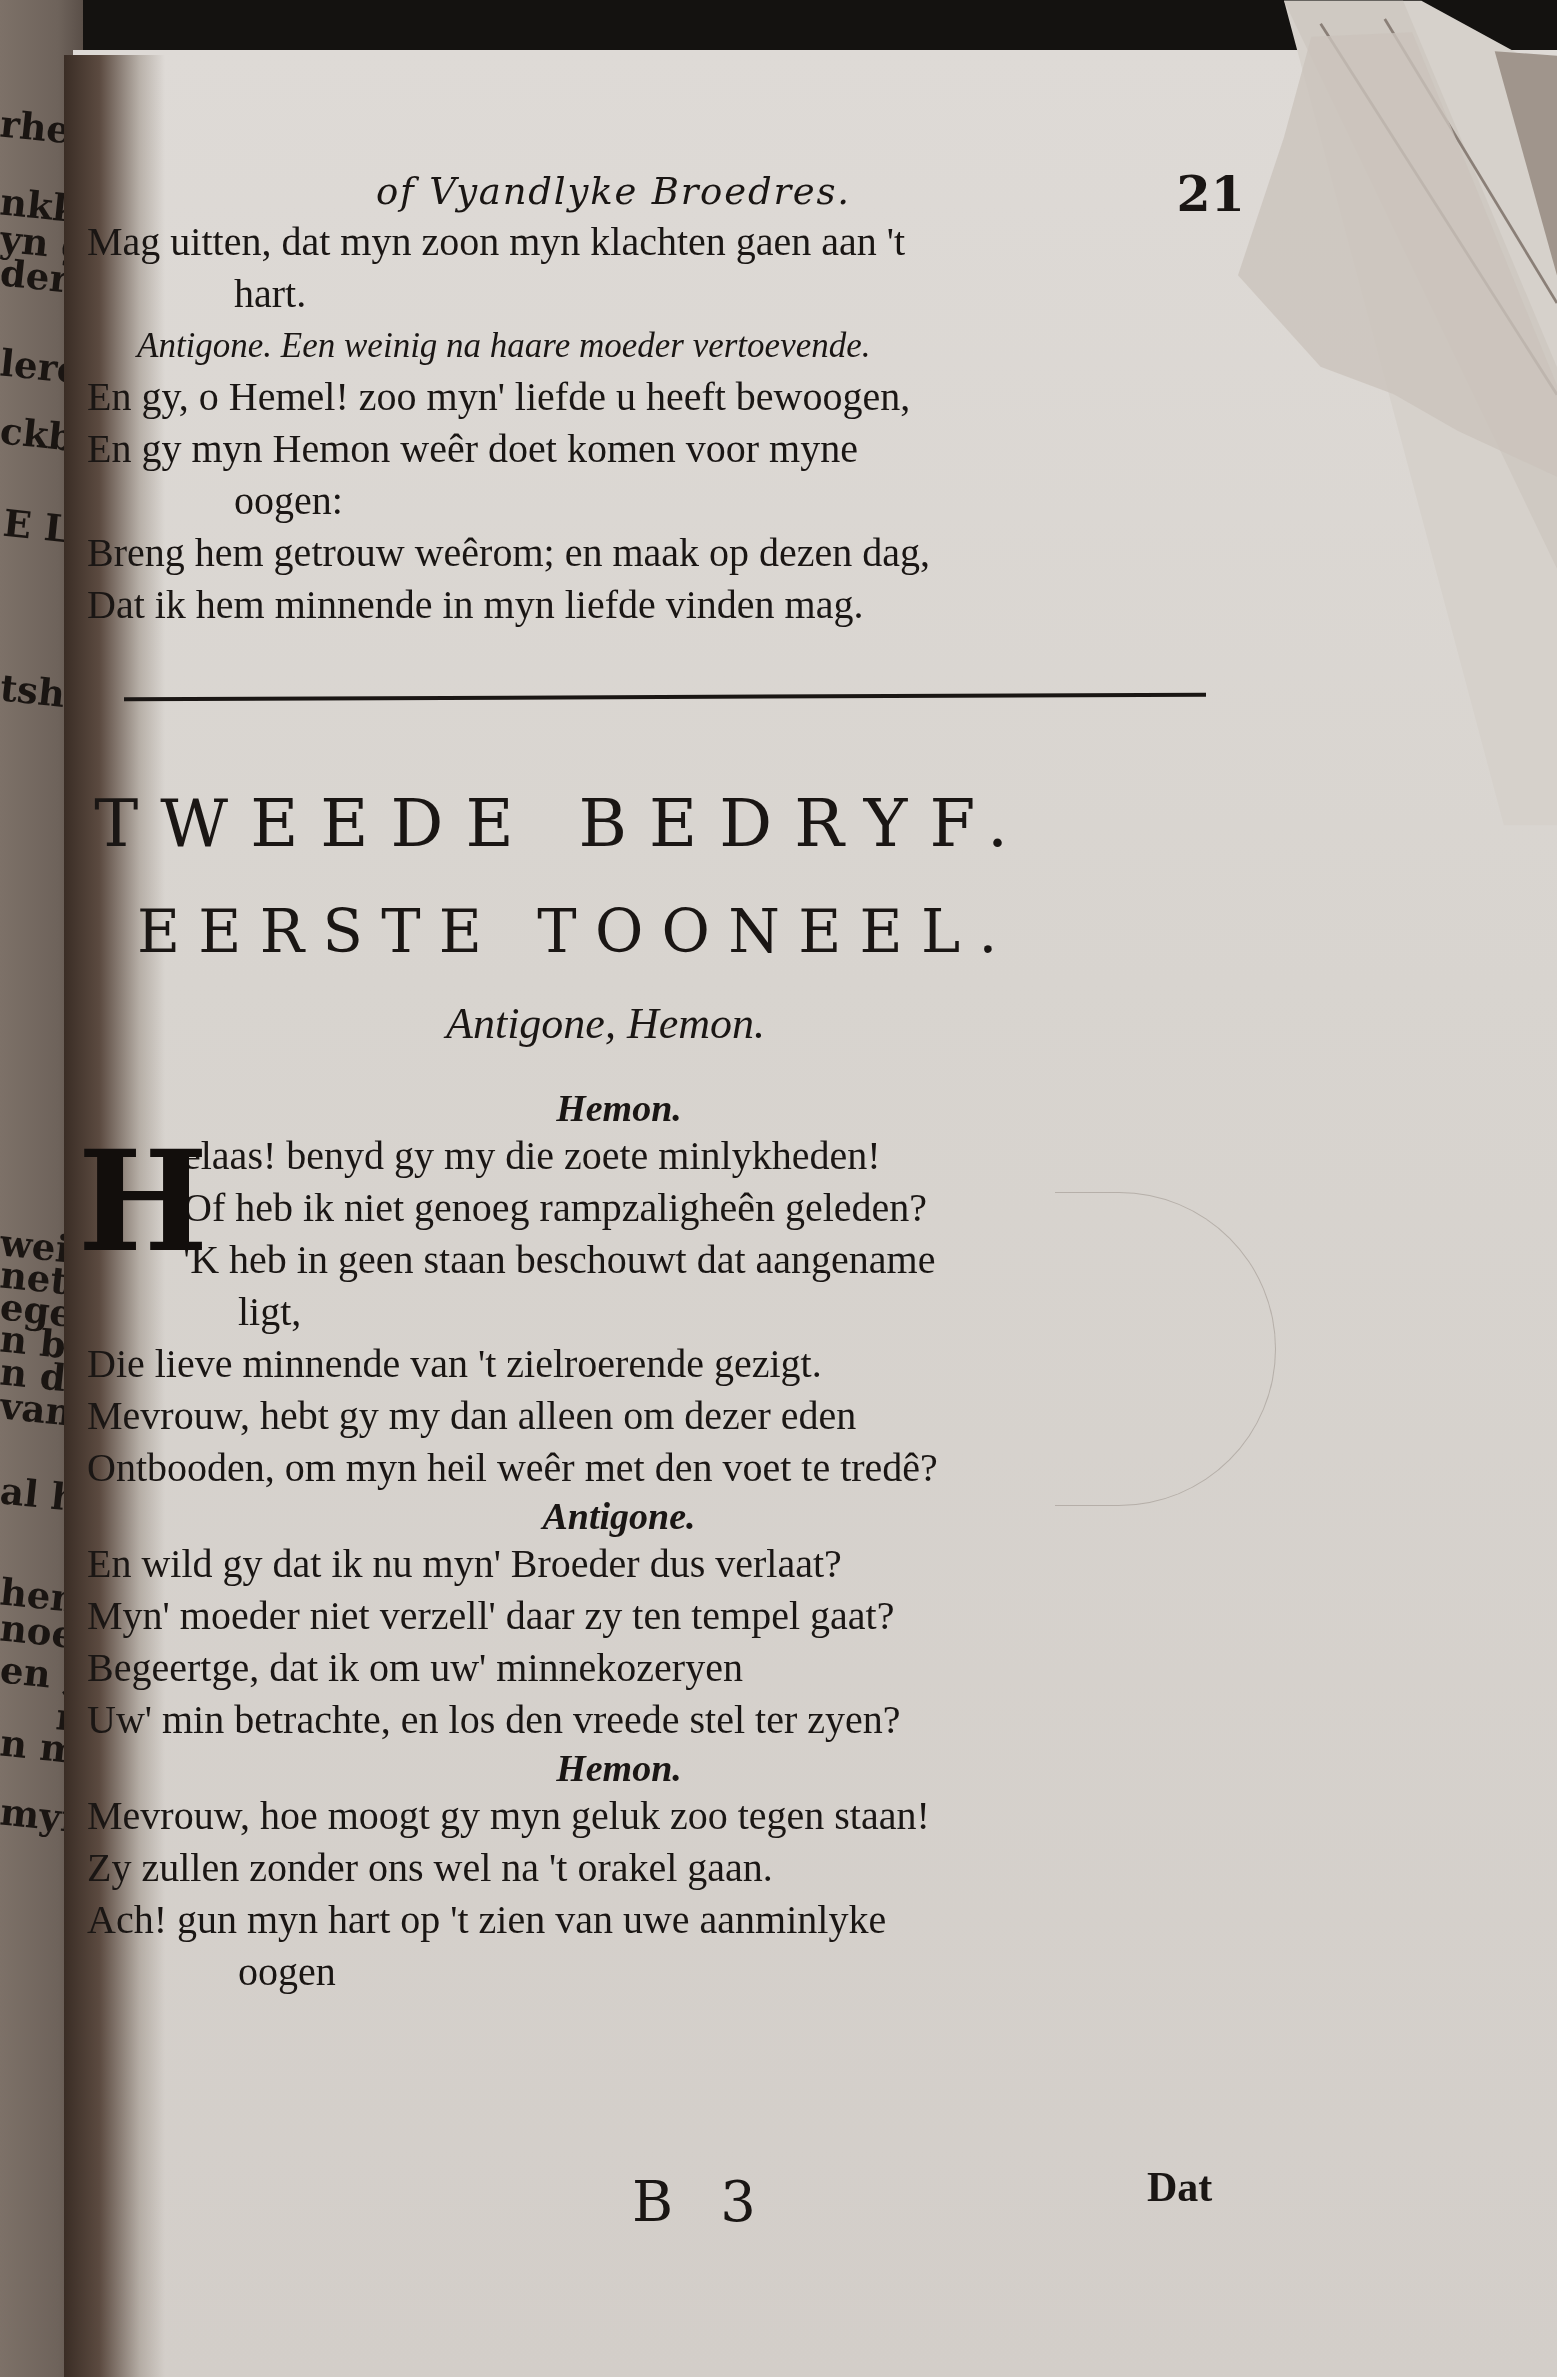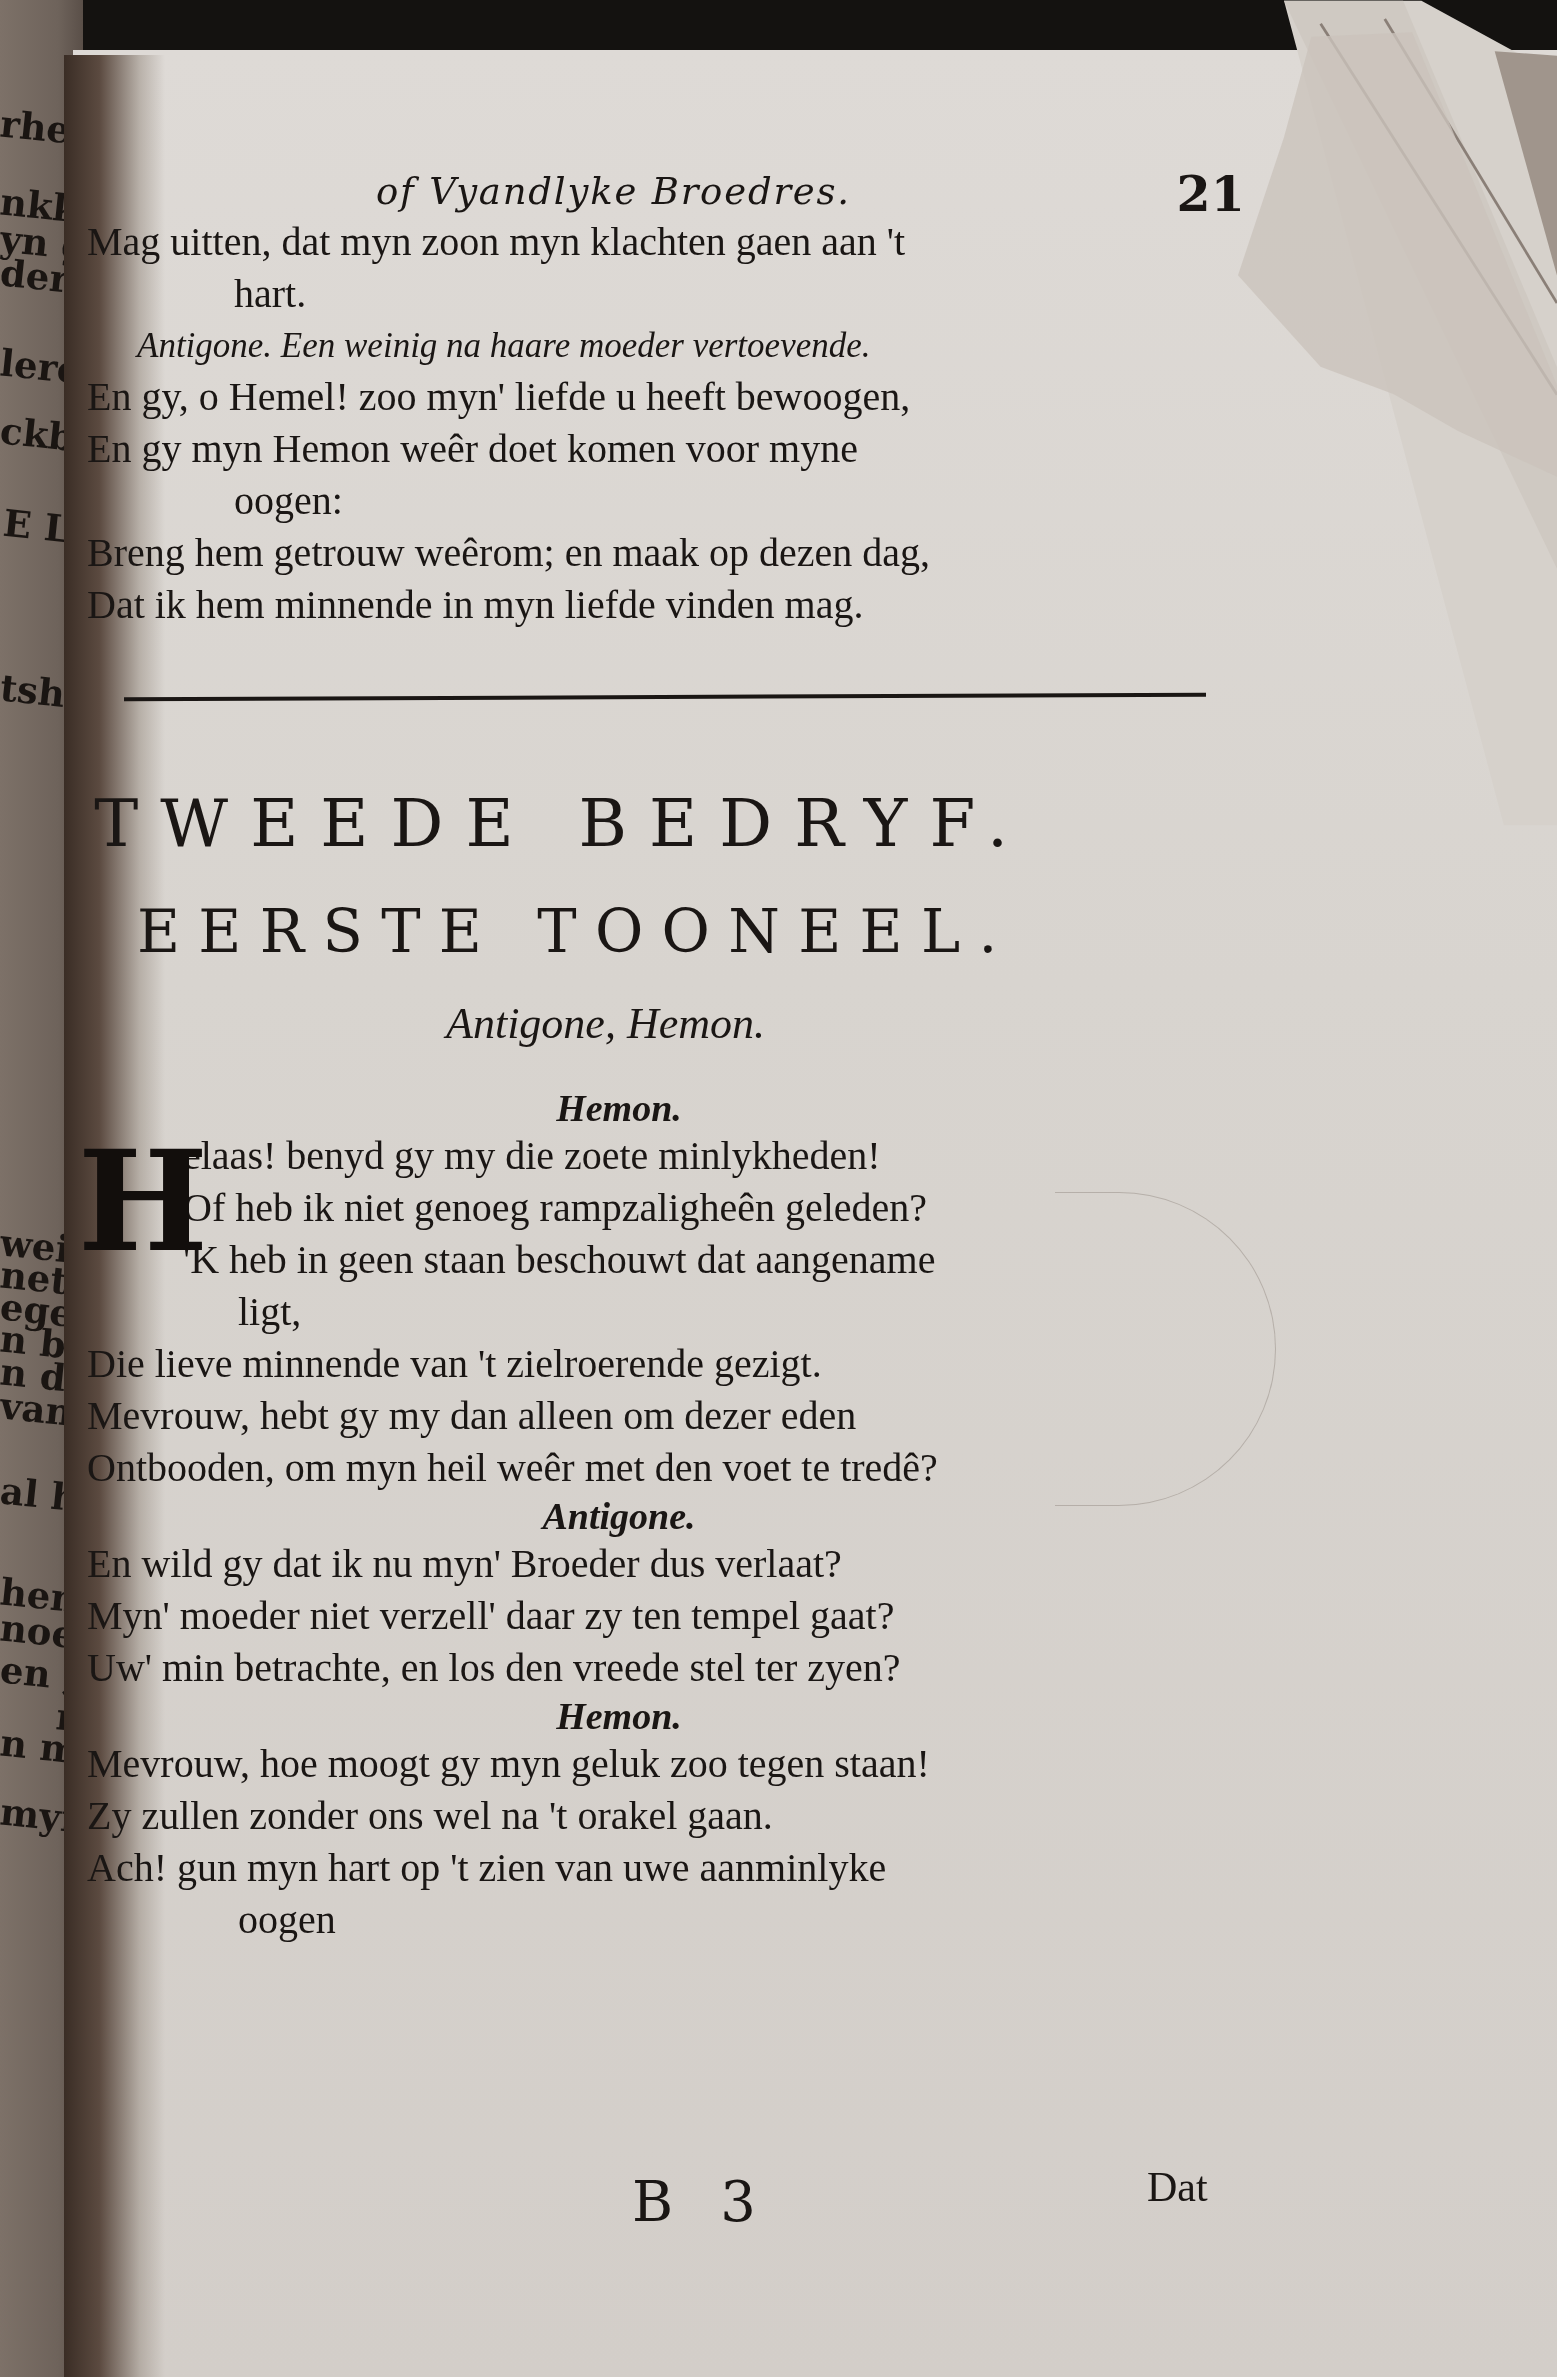--- a/index.html
+++ b/index.html
@@ -89,21 +89,21 @@
     color: #120e0c;
   }
   .speech.with-cap .verse.first-lines { padding-left: 96px; }
   .verse.hang { padding-left: 151px; }
   .signature {
     position: absolute; left: 632px; top: 2169px; font-size: 56px; z-index: 4;
     font-family: "DejaVu Serif", serif; color: #1a1614; letter-spacing: 14.7px;
   }
   .catchword {
     position: absolute; left: 1147px; top: 2163px; font-size: 42px; z-index: 4;
-    font-family: "Liberation Serif", serif; font-weight: normal; color: #1a1614;
+    font-family: "Liberation Serif", serif; font-weight: bold; color: #1a1614;
   }
   .ghost-curve {
     position: absolute; left: 1055px; top: 1192px; width: 220px; height: 312px; z-index: 2;
     border: 1.8px solid rgba(120,110,100,0.35); border-left: none;
     border-radius: 0 183px 183px 0;
   }
 </style>
 </head>
 <body>
 
@@ -179,20 +179,21 @@
     <div class="verse hang">ligt,</div>
     <div class="verse">Die lieve minnende van 't zielroerende gezigt.</div>
     <div class="verse">Mevrouw, hebt gy my dan alleen om dezer eden</div>
     <div class="verse">Ontbooden, om myn heil weêr met den voet te tredê?</div>
   </div>
 
   <div class="speaker">Antigone.</div>
   <div class="speech">
     <div class="verse">En wild gy dat ik nu myn' Broeder dus verlaat?</div>
     <div class="verse">Myn' moeder niet verzell' daar zy ten tempel gaat?</div>
+    <div class="verse">Begeertge, dat ik om uw' minnekozeryen</div>
     <div class="verse">Uw' min betrachte, en los den vreede stel ter zyen?</div>
   </div>
 
   <div class="speaker">Hemon.</div>
   <div class="speech">
     <div class="verse">Mevrouw, hoe moogt gy myn geluk zoo tegen staan!</div>
     <div class="verse">Zy zullen zonder ons wel na 't orakel gaan.</div>
     <div class="verse">Ach! gun myn hart op 't zien van uwe aanminlyke</div>
     <div class="verse hang">oogen</div>
   </div>

